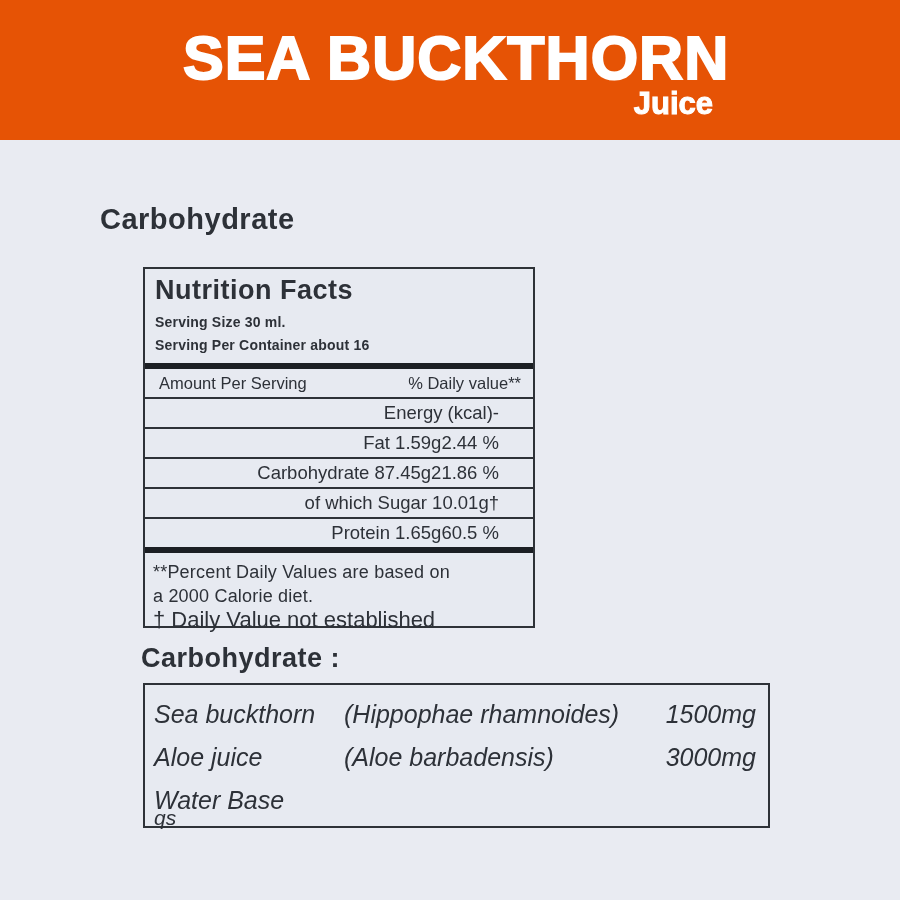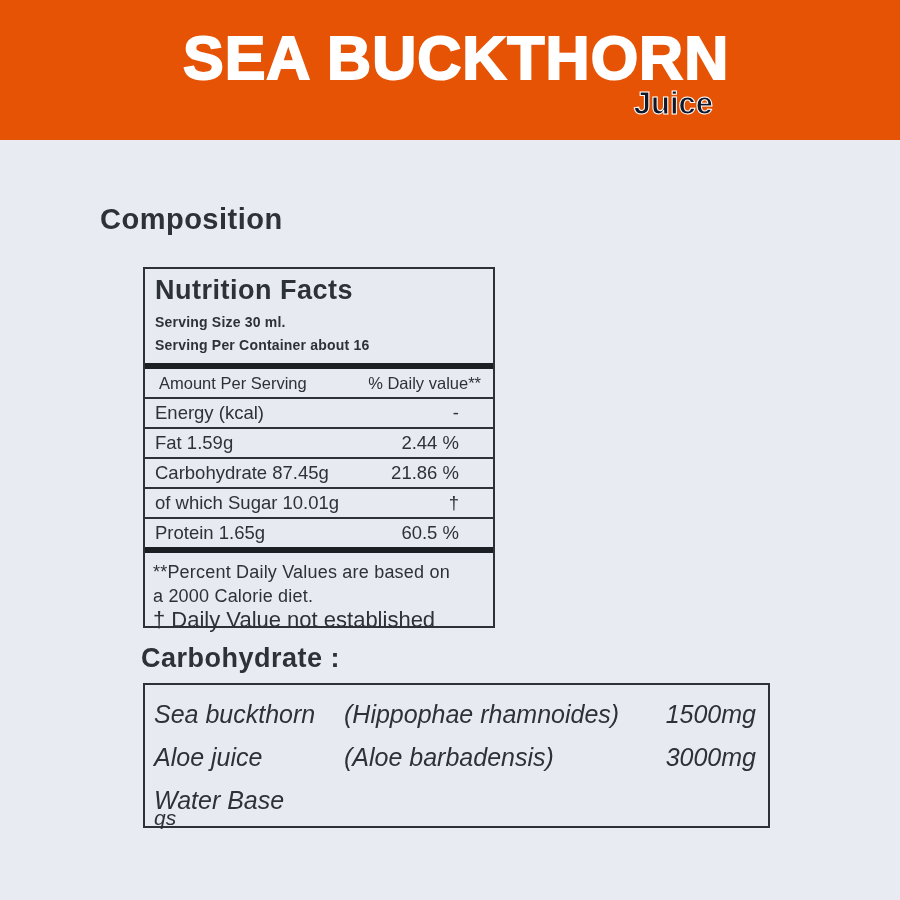--- a/index.html
+++ b/index.html
@@ -26,57 +26,57 @@
     text-align:center;
     font-size:61px; font-weight:bold; letter-spacing:1px;
     color:#ffffff;
     -webkit-text-stroke:2px #ffffff;
     line-height:1.05;
     white-space:nowrap;
   }
   .banner-sub {
     text-align:right;
     font-size:31px; font-weight:bold;
-    color:#0f172a;
+    color:#ffffff;
     -webkit-text-stroke:1px #ffffff;
     line-height:1.0;
     margin-top:-2px;
   }
 
   
   .composition-heading {
     position:absolute; left:100px; top:203px;
     font-size:29px; font-weight:bold; letter-spacing:0.5px;
   }
   .ingredients-heading {
     position:absolute; left:141px; top:643px;
     font-size:27px; font-weight:bold; letter-spacing:0.5px;
   }
 
   
   .nut-box {
-    position:absolute; left:143px; top:267px; width:352px; height:361px;
+    position:absolute; left:143px; top:267px; width:392px; height:361px;
     border:2px solid #2e3238;
     display:flex; flex-direction:column;
     background:#e7eaf1;
   }
   .nut-head { padding:6px 10px 6px; }
   .nut-title { font-size:27px; font-weight:bold; letter-spacing:0.5px; margin-bottom:5px; }
   .nut-serving { font-size:14px; font-weight:bold; line-height:23px; letter-spacing:0.2px; }
   .bar-thick { height:6px; background:#1c1f24; flex:none; }
   .nut-colrow {
     height:28px; flex:none;
     display:flex; justify-content:space-between; align-items:center;
     padding:0 12px 0 14px;
     font-size:16.5px;
   }
   .nut-colrow .col-value { text-align:right; }
   .nut-row {
     flex:none; height:30px;
-    display:flex; justify-content:space-between; align-items:center;
+    display:flex; justify-content:flex-end; align-items:center;
     padding:0 10px;
     border-top:2px solid #2e3238;
     font-size:18.5px;
   }
   .nut-row .row-value { text-align:right; padding-right:24px; }
   .nut-foot { padding:7px 8px 0; }
   .nut-foot .fn-line { font-size:18px; line-height:24px; letter-spacing:0.2px; }
   .nut-foot .fn-small { font-size:22px; line-height:23px; }
 
   
@@ -107,21 +107,21 @@
 
 <div class="stage">
 
   <div class="banner">
     <div class="banner-inner">
       <div class="banner-title">SEA BUCKTHORN</div>
       <div class="banner-sub">Juice</div>
     </div>
   </div>
 
-  <div class="composition-heading">Composition</div>
+  <div class="composition-heading">Carbohydrate</div>
 
   <div class="nut-box">
     <div class="nut-head">
       <div class="nut-title">Nutrition Facts</div>
       <div class="nut-serving">Serving Size 30 ml.</div>
       <div class="nut-serving">Serving Per Container about 16</div>
     </div>
 
     <div class="bar-thick"></div>
 

